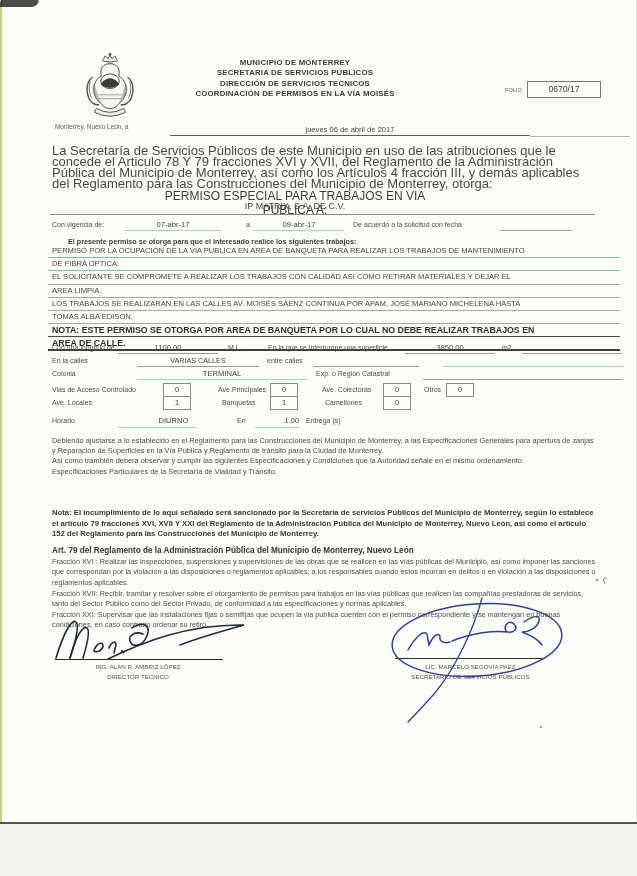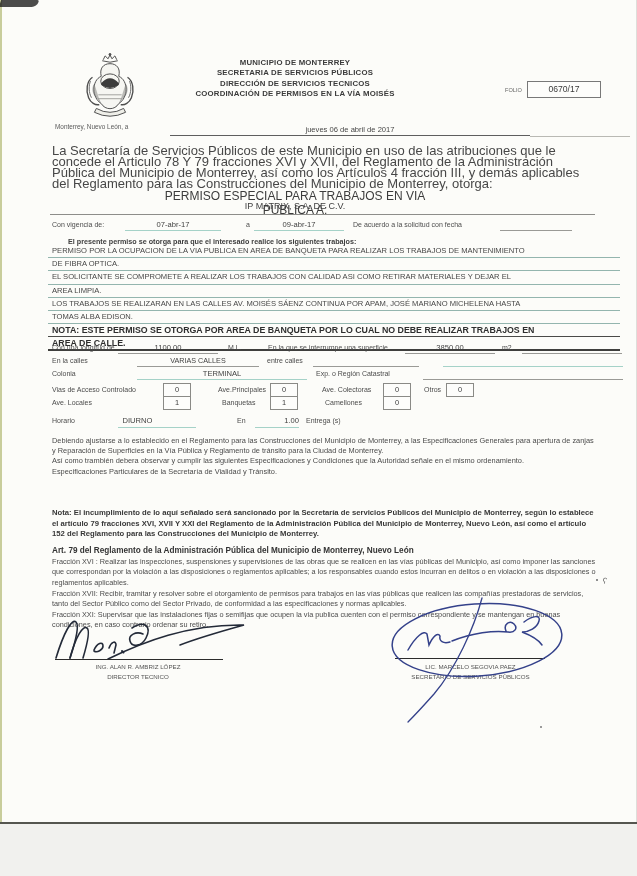--- a/index.html
+++ b/index.html
@@ -167,21 +167,21 @@
   <div class="abs cnt-box" style="left:446px;top:383px;">0</div>
 
   <div class="abs f7" style="left:52px;top:399px;">Ave. Locales</div>
   <div class="abs cnt-box" style="left:163px;top:396px;">1</div>
   <div class="abs f7" style="left:222px;top:399px;">Banquetas</div>
   <div class="abs cnt-box" style="left:270px;top:396px;">1</div>
   <div class="abs f7" style="left:325px;top:399px;">Camellones</div>
   <div class="abs cnt-box" style="left:383px;top:396px;">0</div>
 
   <div class="abs f7" style="left:52px;top:417px;">Horario</div>
-  <div class="abs val" style="left:100px;top:416px;width:75px;">DIURNO</div>
+  <div class="abs val" style="left:136px;top:416px;width:75px;">DIURNO</div>
   <div class="abs u-teal" style="left:118px;top:427px;width:78px;"></div>
   <div class="abs f7" style="left:237px;top:417px;">En</div>
   <div class="abs val" style="left:255px;top:416px;width:44px;text-align:right;">1.00</div>
   <div class="abs u-teal" style="left:255px;top:427px;width:44px;"></div>
   <div class="abs f7" style="left:306px;top:417px;">Entrega (s)</div>
 
   <div class="abs cond">
     <div>Debiendo ajustarse a lo establecido en el Reglamento para las Construcciones del Municipio de Monterrey, a las Especificaciones Generales para apertura de zanjas y Reparación de Superficies en la Vía Pública y Reglamento de tránsito para la Ciudad de Monterrey.</div>
     <div>Así como trambién debera observar y cumplir las siguientes Especificaciones y Condiciones que la Autoridad señale en el mismo ordenamiento.</div>
     <div>Especificaciones Particulares de la Secretaría de Vialidad y Tránsito.</div>

